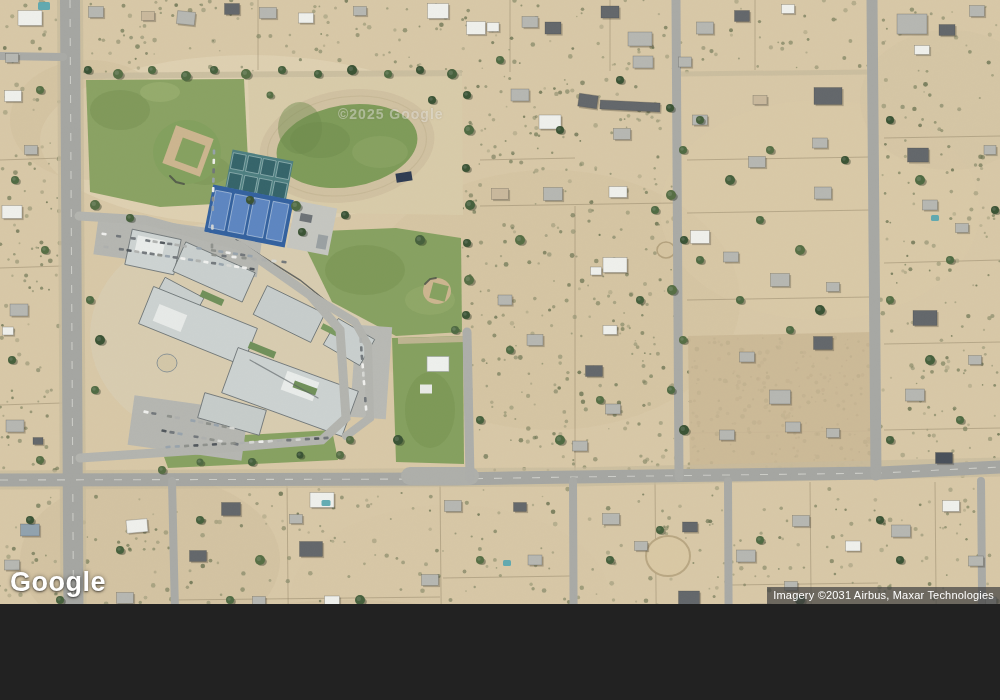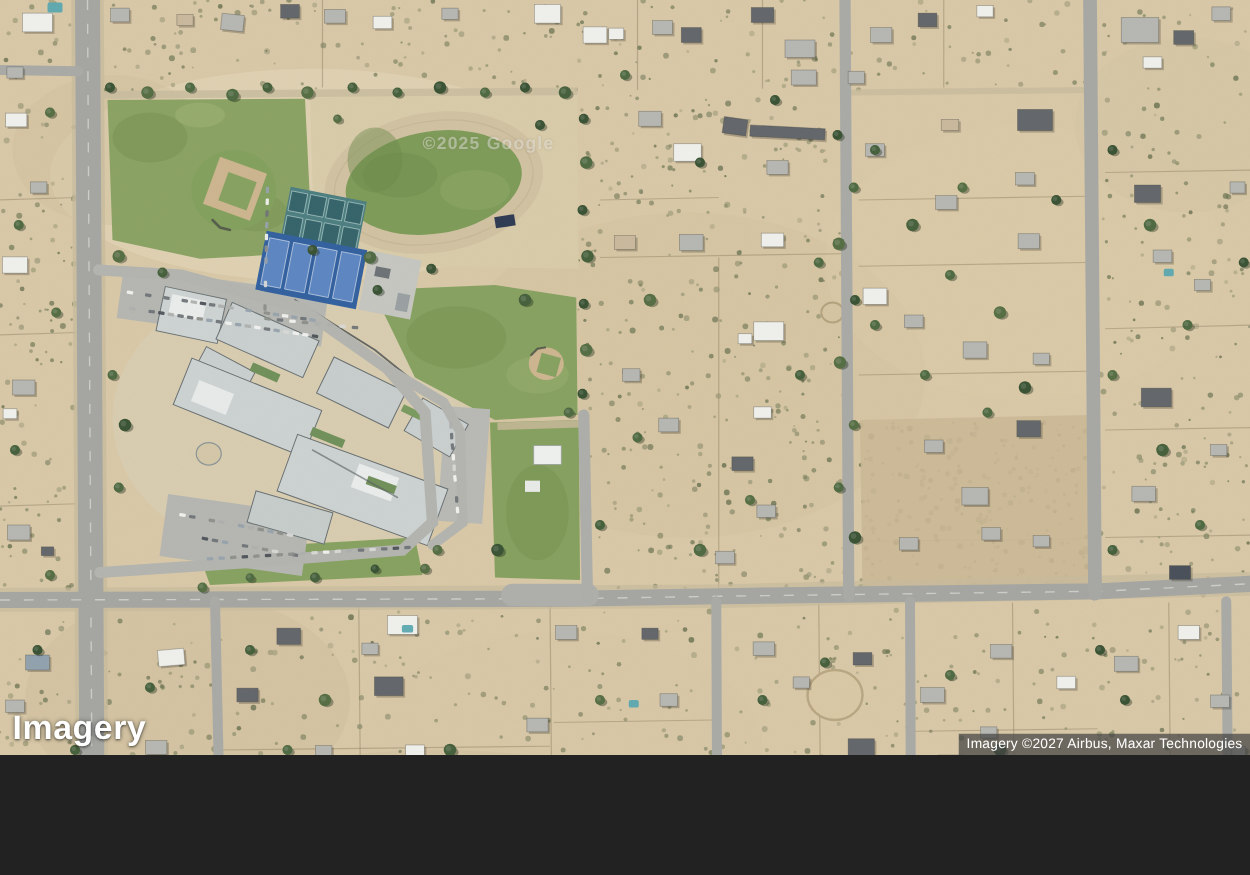--- a/index.html
+++ b/index.html
@@ -2378,15 +2378,15 @@
         <circle cx="11" cy="359" r="1.8" fill="rgba(255,255,255,0.12)"></circle>
         <ellipse cx="41.8" cy="461.8" rx="4" ry="3.2" fill="rgba(35,45,28,0.4)"></ellipse>
         <circle cx="40" cy="460" r="4" fill="#566e44"></circle>
         <circle cx="39" cy="459" r="1.8" fill="rgba(255,255,255,0.12)"></circle>
       </g>
       <g>
         <rect x="0" y="0" width="1000" height="700" filter="url(#grain)" opacity="0.5"></rect>
       </g>
     </svg>
   <div id="watermark">©2025 Google</div>
-  <div id="logo">Imagery</div>
-  <div id="attribution">Imagery ©2027 Airbus, Maxar Technologies</div>
+  <div id="logo">Google</div>
+  <div id="attribution">Imagery ©2031 Airbus, Maxar Technologies</div>
 </div>
 
 </body></html>

